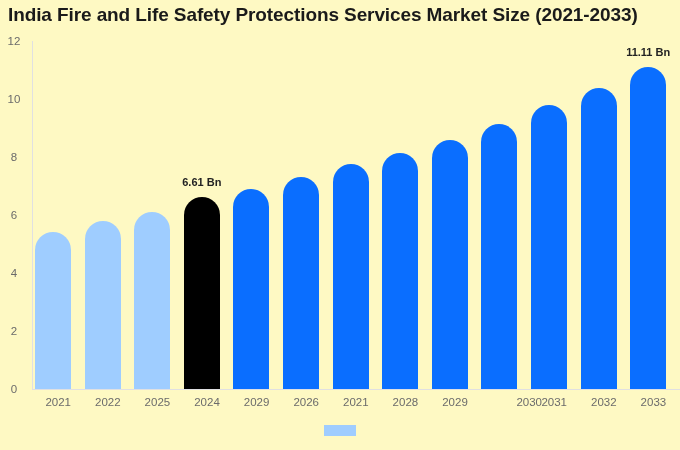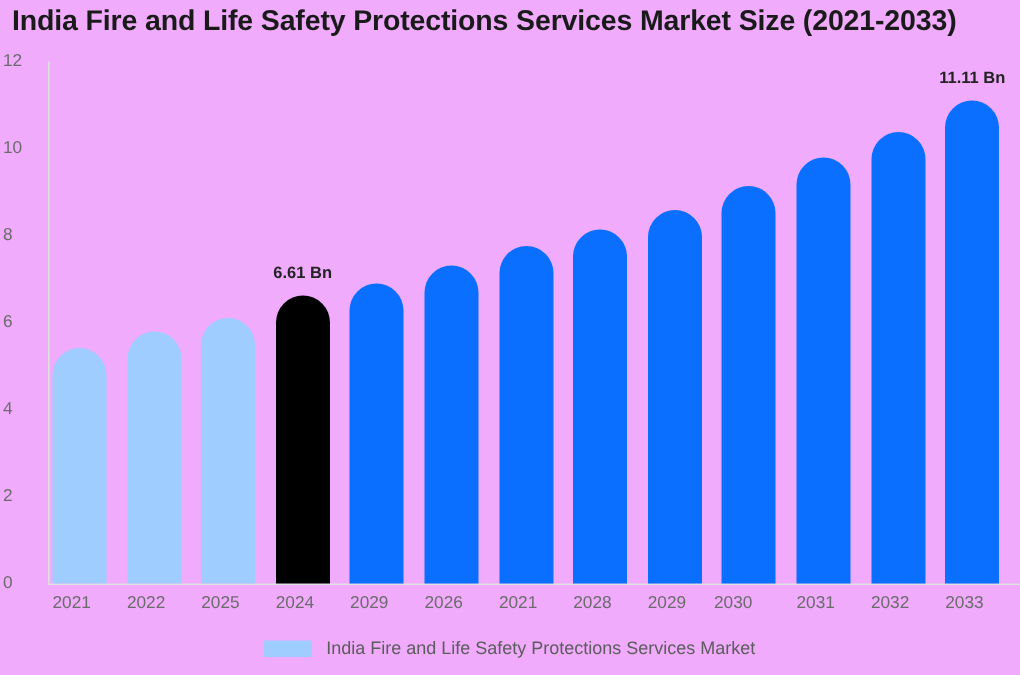--- a/index.html
+++ b/index.html
@@ -5,21 +5,21 @@
   * { margin: 0; padding: 0; box-sizing: border-box; }
   html, body {
     width: 680px; height: 450px;
     background: #ffffff;
     font-family: "Liberation Sans", sans-serif;
     overflow: hidden;
   }
   #chart-root {
     position: relative;
     width: 680px; height: 450px;
-    background: #f0abfc;
+    background: #fef9c3;
   }
   #chart-title {
     position: absolute;
     left: 8px; top: 4px;
     font-size: 19px;
     font-weight: bold;
     color: #1a1a1a;
     white-space: nowrap;
     letter-spacing: -0.1px;
   }
@@ -38,21 +38,21 @@
   #x-axis-line {
     position: absolute;
     left: 32px; top: 389px;
     width: 648px; height: 1px;
     background: #e0e0e2;
   }
   .y-tick-label {
     position: absolute;
     right: 682px;
     width: 24px;
-    text-align: left;
+    text-align: center;
     font-size: 11.5px;
     color: #6b6b6b;
     transform: translateY(-50%);
   }
   #y-axis-labels {
     position: absolute;
     left: 0; top: 0; width: 680px; height: 450px;
     pointer-events: none;
   }
   #y-axis-labels .y-tick-label {
@@ -64,21 +64,21 @@
     position: absolute;
     bottom: 0;
     border-top-left-radius: 18px;
     border-top-right-radius: 18px;
   }
   .x-tick-label {
     position: absolute;
     top: 396px;
     font-size: 11.5px;
     color: #6b6b6b;
-    text-align: left;
+    text-align: right;
     white-space: nowrap;
   }
   .bar-value-label {
     position: absolute;
     font-size: 11px;
     font-weight: bold;
     color: #232323;
     text-align: center;
     white-space: nowrap;
     transform: translateX(-50%);
@@ -140,29 +140,28 @@
   <div id="x-axis-labels">
       <div class="x-tick-label" style="left: 35px; width: 36px;">2021</div>
       <div class="x-tick-label" style="left: 84.6px; width: 36px;">2022</div>
       <div class="x-tick-label" style="left: 134.2px; width: 36px;">2025</div>
       <div class="x-tick-label" style="left: 183.8px; width: 36px;">2024</div>
       <div class="x-tick-label" style="left: 233.4px; width: 36px;">2029</div>
       <div class="x-tick-label" style="left: 283px; width: 36px;">2026</div>
       <div class="x-tick-label" style="left: 332.6px; width: 36px;">2021</div>
       <div class="x-tick-label" style="left: 382.2px; width: 36px;">2028</div>
       <div class="x-tick-label" style="left: 431.8px; width: 36px;">2029</div>
-      <div class="x-tick-label" style="left: 476px; width: 36px;">2030</div>
+      <div class="x-tick-label" style="left: 506px; width: 36px;">2030</div>
       <div class="x-tick-label" style="left: 531px; width: 36px;">2031</div>
       <div class="x-tick-label" style="left: 580.6px; width: 36px;">2032</div>
       <div class="x-tick-label" style="left: 630.2px; width: 36px;">2033</div>
     </div>
 
   <div id="bar-labels">
       <div class="bar-value-label" style="left: 201.8px; top: 176.31px; text-align: center;">6.61 Bn</div>
       <div class="bar-value-label" style="left: 648.2px; top: 45.81px;">11.11 Bn</div>
     </div>
 
   <div id="legend">
     <div id="legend-swatch"></div>
-    <div id="legend-label">India Fire and Life Safety Protections Services Market</div>
   </div>
 
 </div>
 
 </body></html>

